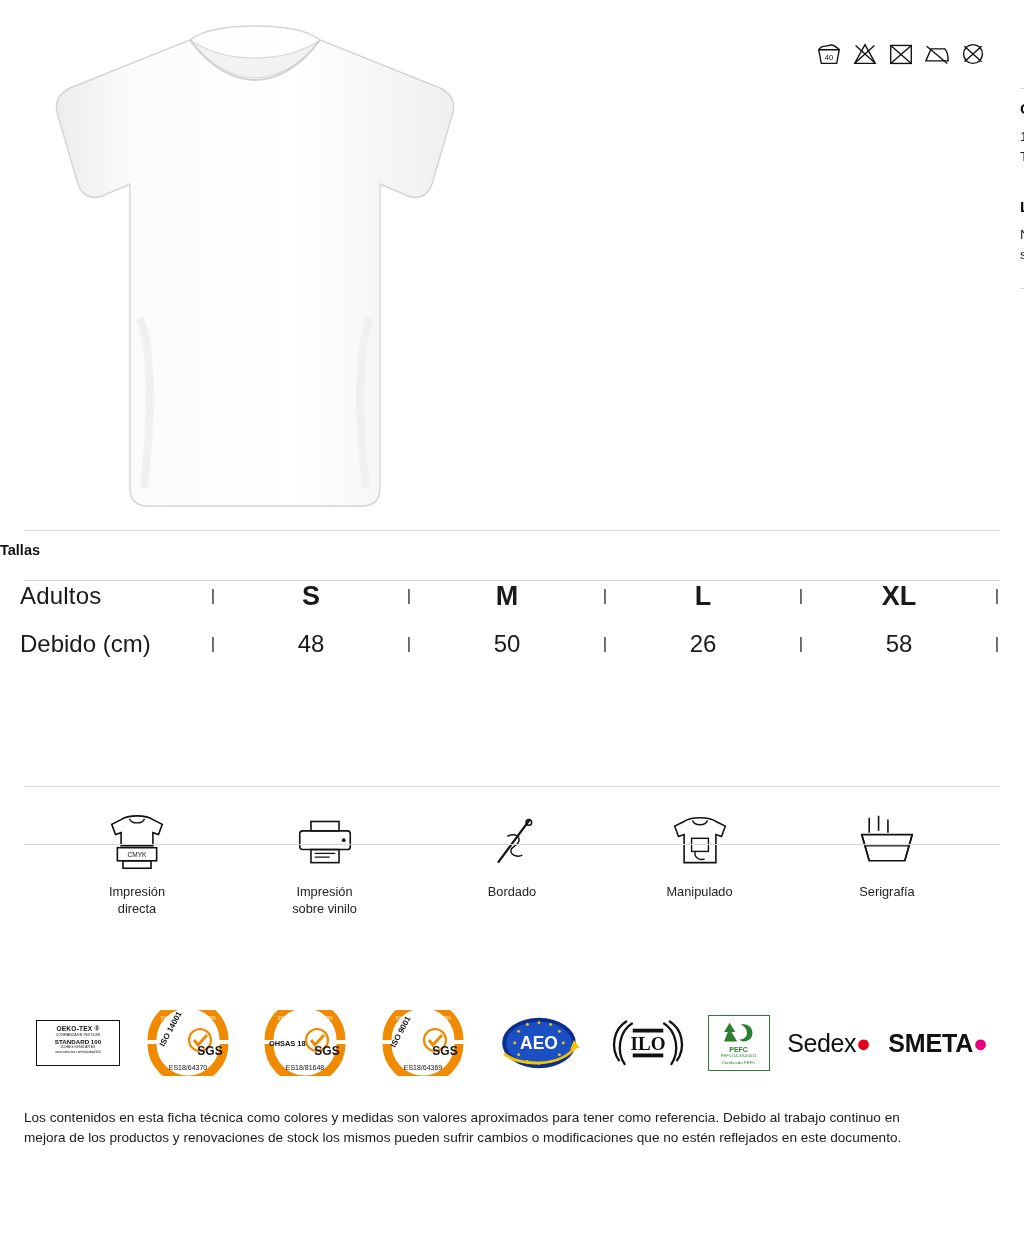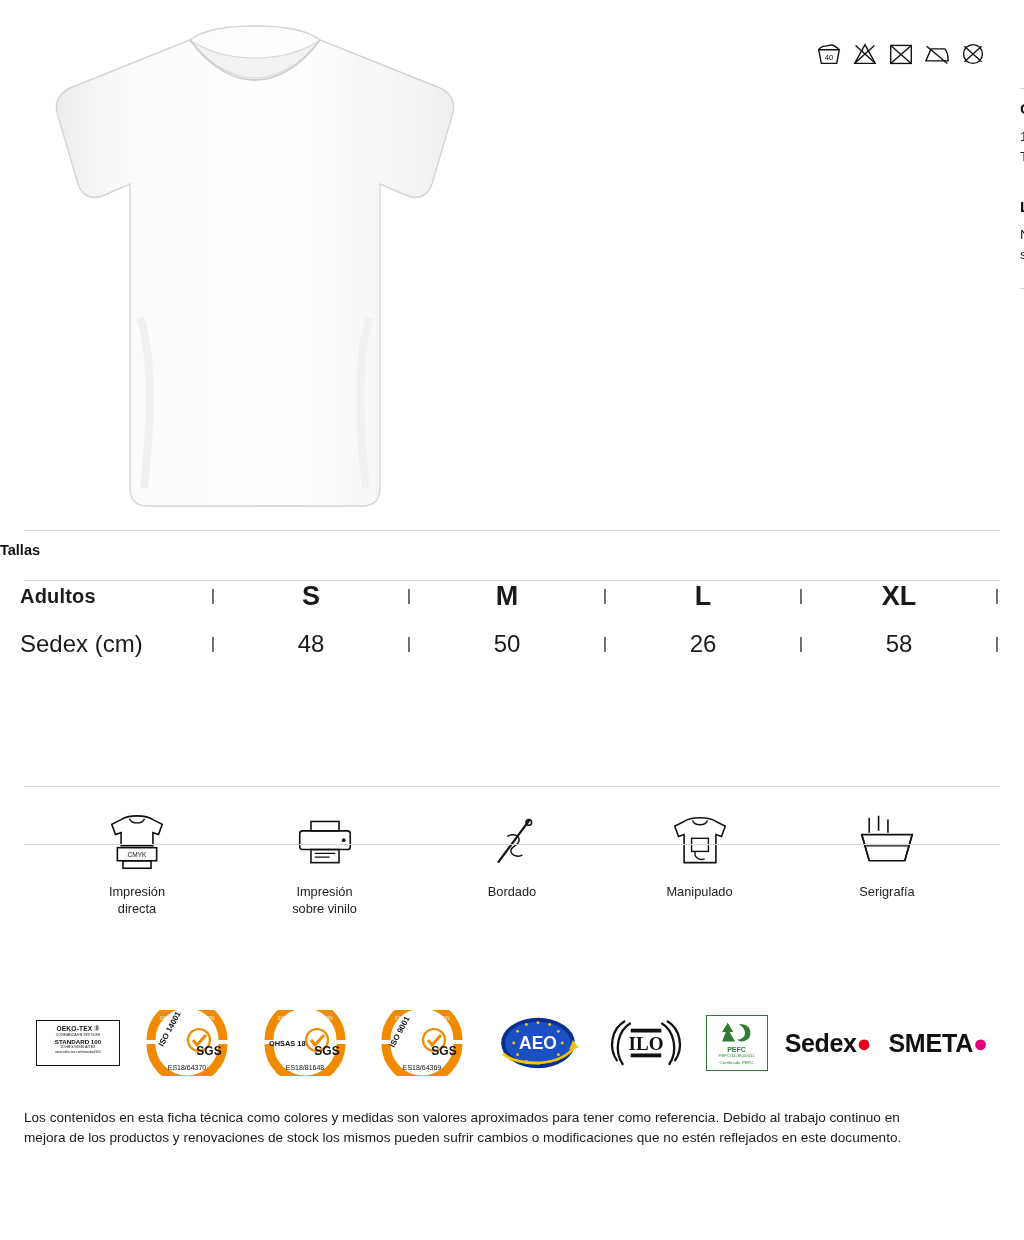--- a/index.html
+++ b/index.html
@@ -94,21 +94,21 @@
   .sizes-table td, .sizes-table th {
     text-align: center;
     vertical-align: middle;
     border: none;
     padding: 0;
   }
   .col-label { width: 186px; text-align: left !important; padding-left: 4px !important; }
   .col-tick  { width: 22px; color: #222; font-size: 18px; }
   .col-val   { width: 174px; }
 
-  .hdr-label { font-size: 20px; font-weight: bold; letter-spacing: .2px; }
+  .hdr-label { font-size: 24px; font-weight: normal; letter-spacing: .2px; }
   .hdr-val   { font-size: 27px; font-weight: bold; }
   .row-label { font-size: 24px; font-weight: normal; color: #1a1a1a; }
   .row-val   { font-size: 24px; color: #1a1a1a; }
   .sizes-table tr { height: 44px; }
   .sizes-table tr.hdr { height: 52px; }
   .dash { font-family: "Liberation Sans", sans-serif; font-size: 17px; color: #333; }
 
   
   .custom-grid {
     display: flex;
@@ -155,21 +155,21 @@
   .oeko b { font-size: 6.6px; letter-spacing: .2px; }
   .oeko .std { font-weight: bold; font-size: 6.2px; }
   .pefc-badge {
     border: 1.4px solid #2f7d32;
     width: 62px; height: 56px;
     text-align: center;
     font-size: 6px;
     color: #2f7d32;
     padding-top: 3px;
   }
-  .sedex { font-size: 25px; font-weight: bold; letter-spacing: -.4px; color: #111; }
+  .sedex { font-size: 25px; font-weight: normal; letter-spacing: -.4px; color: #111; }
   .smeta { font-size: 25px; font-weight: bold; letter-spacing: -.2px; color: #111; }
   .dot-red { color: #e2001a; }
   .dot-pink { color: #e6007e; }
 
   
   .disclaimer {
     width: 900px;
     margin: 26px auto 0 auto;
     font-size: 13.6px;
     line-height: 1.5;
@@ -276,21 +276,21 @@
       <td class="col-val hdr-val">S</td>
       <td class="col-tick dash">|</td>
       <td class="col-val hdr-val">M</td>
       <td class="col-tick dash">|</td>
       <td class="col-val hdr-val">L</td>
       <td class="col-tick dash">|</td>
       <td class="col-val hdr-val">XL</td>
       <td class="col-tick dash">|</td>
     </tr>
     <tr>
-      <td class="col-label row-label">Sedex (cm)</td>
+      <td class="col-label row-label">Debido (cm)</td>
       <td class="col-tick dash">|</td>
       <td class="col-val row-val">48</td>
       <td class="col-tick dash">|</td>
       <td class="col-val row-val">50</td>
       <td class="col-tick dash">|</td>
       <td class="col-val row-val">26</td>
       <td class="col-tick dash">|</td>
       <td class="col-val row-val">58</td>
       <td class="col-tick dash">|</td>
     </tr>

